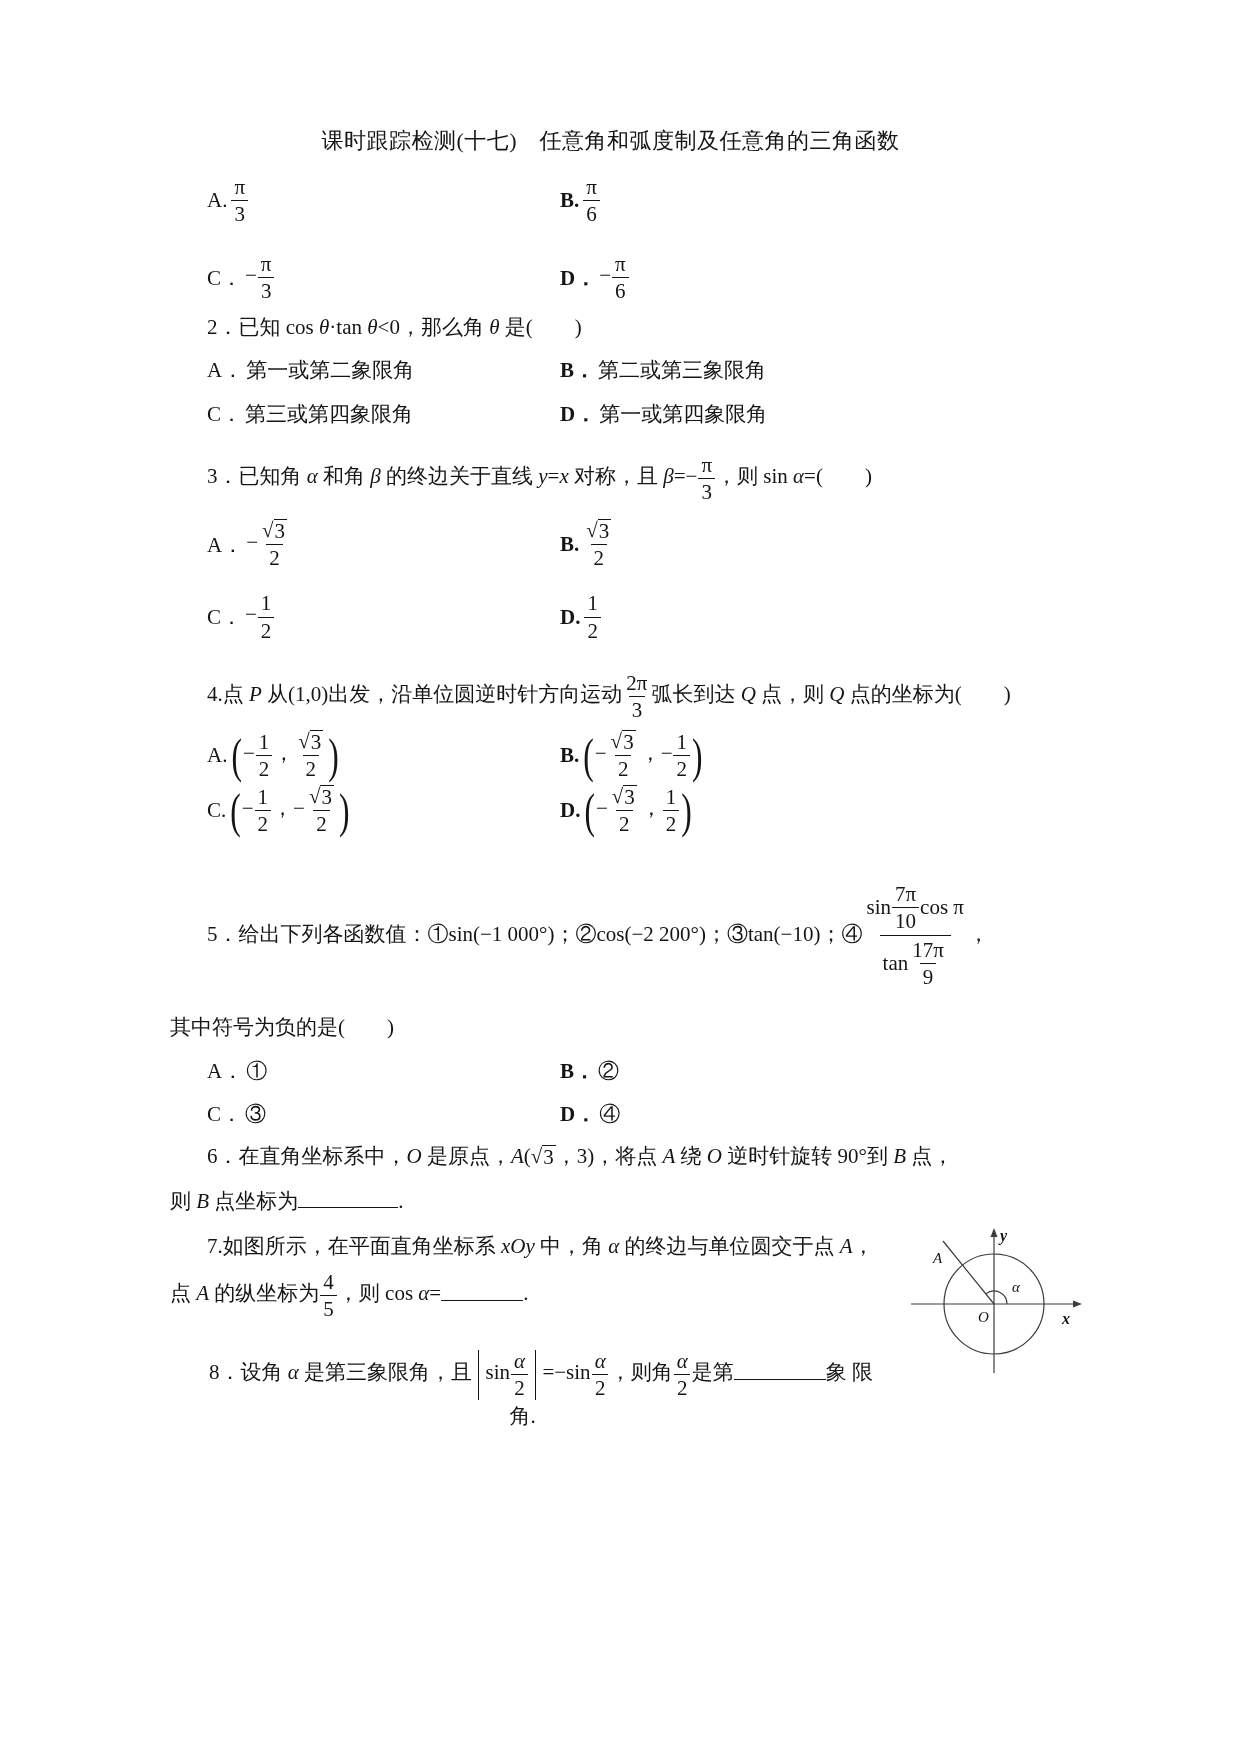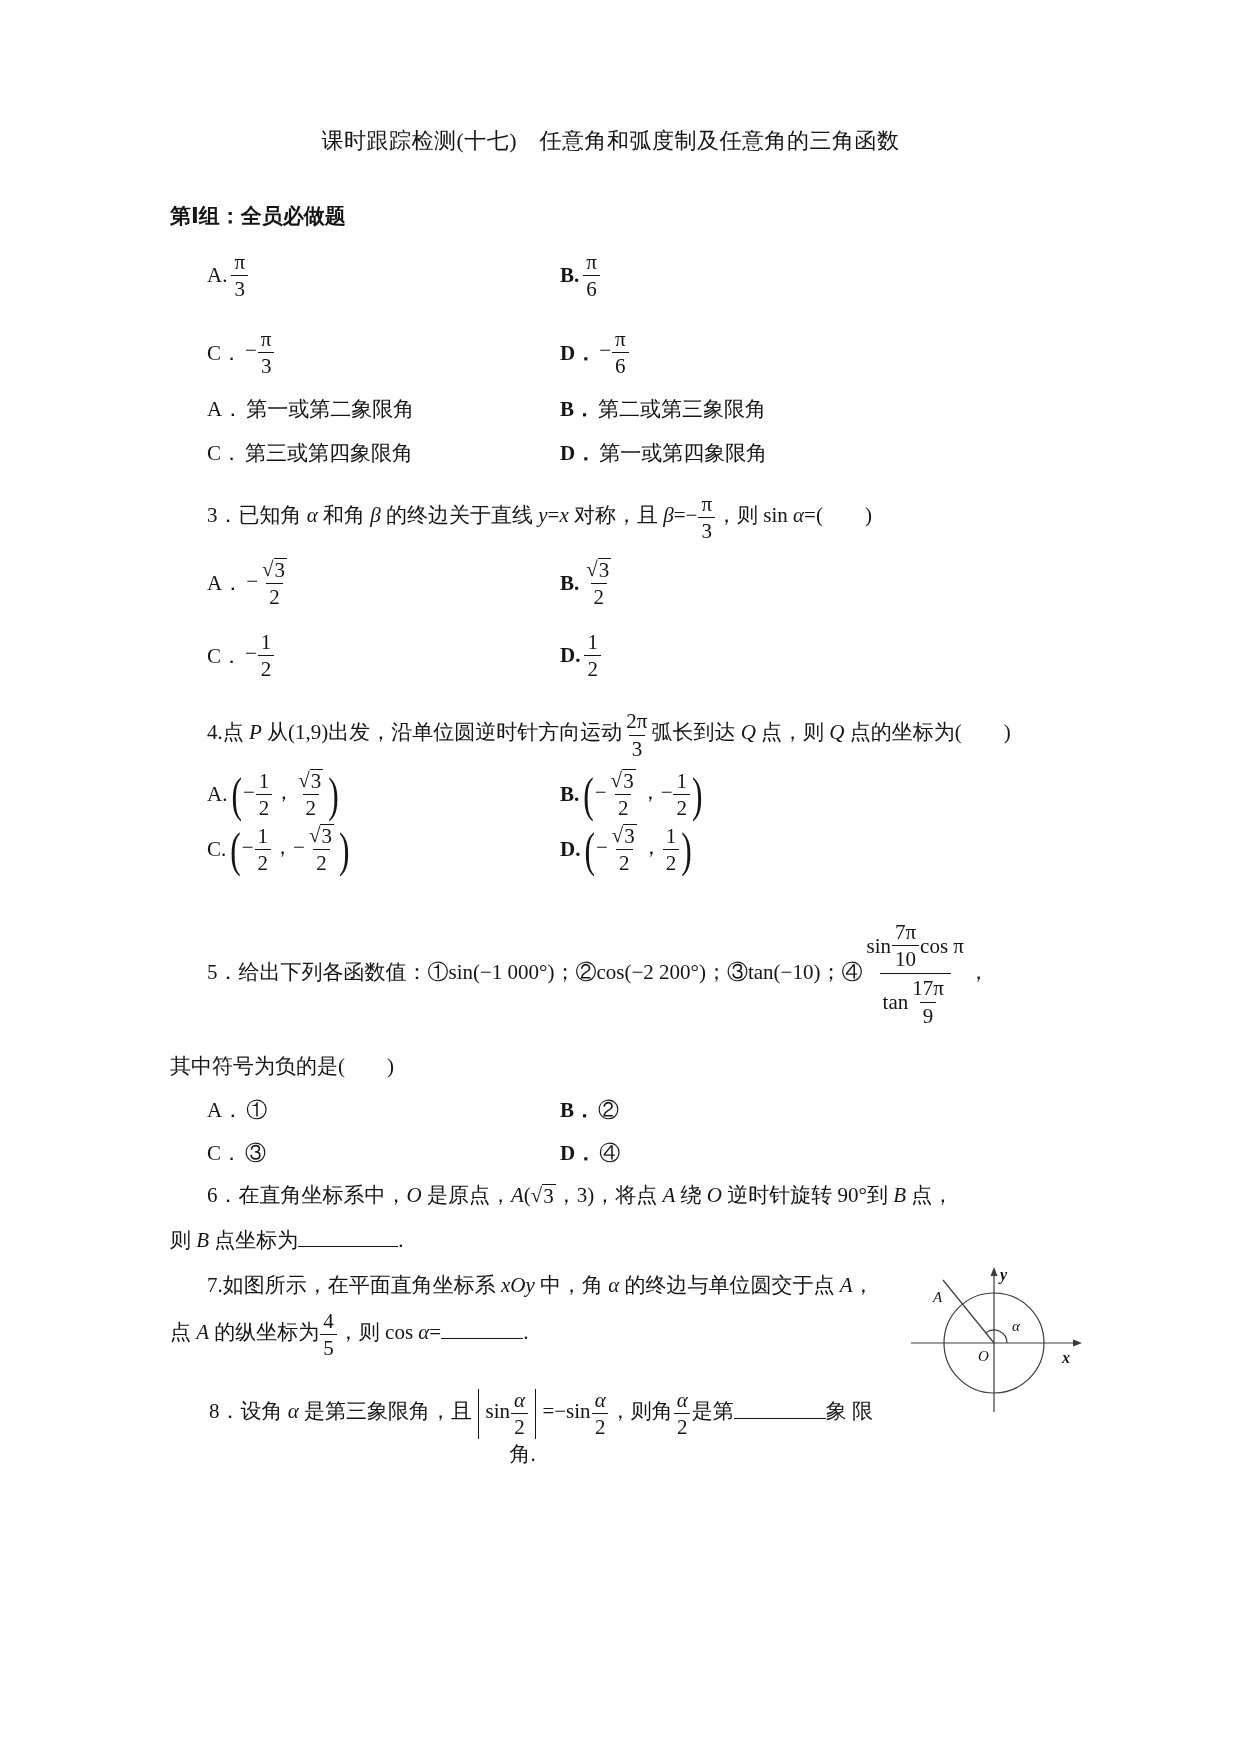--- a/index.html
+++ b/index.html
@@ -57,21 +57,20 @@
   .fig line,.fig circle,.fig path{stroke:#3c3c3c;stroke-width:1.2;fill:none;}
   .fig polygon{fill:#3c3c3c;stroke:none;}
 </style>
 </head>
 <body>
 
 <div class="page">
 
   <h1 class="title">课时跟踪检测(十七)　任意角和弧度制及任意角的三角函数</h1>
 
-  <div class="section">第Ⅰ组：全员必做题</div>
 
   <div>
     <div class="optrow" id="q1r1">
       <div class="opt opt-l">
           <span class="ol">A.</span>
           <span><span class="frac">
               <span class="fn">
                 <span>π</span>
               </span>
               <span class="fd">
@@ -111,20 +110,21 @@
               </span>
               <span class="fd">
                 <span>6</span>
               </span>
             </span></span>
         </div>
     </div>
   </div>
 
   <div>
+    <p class="stem" id="q2s"><span>2．已知 cos </span><span class="it">θ</span><span>·tan </span><span class="it">θ</span><span>&lt;0，那么角 </span><span class="it">θ</span><span> 是(　　)</span></p>
     <div class="optrow" id="q2r1">
       <div class="opt opt-l">
           <span class="ol">A．</span>
           <span>第一或第二象限角</span>
         </div>
       <div class="opt">
           <span class="ol bold">B．</span>
           <span>第二或第三象限角</span>
         </div>
     </div>
@@ -199,21 +199,21 @@
               </span>
               <span class="fd">
                 <span>2</span>
               </span>
             </span></span>
         </div>
     </div>
   </div>
 
   <div>
-    <p class="stem" id="q4s"><span>4.点 </span><span class="it">P</span><span> 从(1,9)出发，沿单位圆逆时针方向运动</span><span class="frac">
+    <p class="stem" id="q4s"><span>4.点 </span><span class="it">P</span><span> 从(1,0)出发，沿单位圆逆时针方向运动</span><span class="frac">
           <span class="fn">
             <span>2π</span>
           </span>
           <span class="fd">
             <span>3</span>
           </span>
         </span><span>弧长到达 </span><span class="it">Q</span><span> 点，则 </span><span class="it">Q</span><span> 点的坐标为(　　)</span></p>
     <div class="optrow" id="q4r1">
       <div class="opt opt-l">
           <span class="ol">A.</span>

